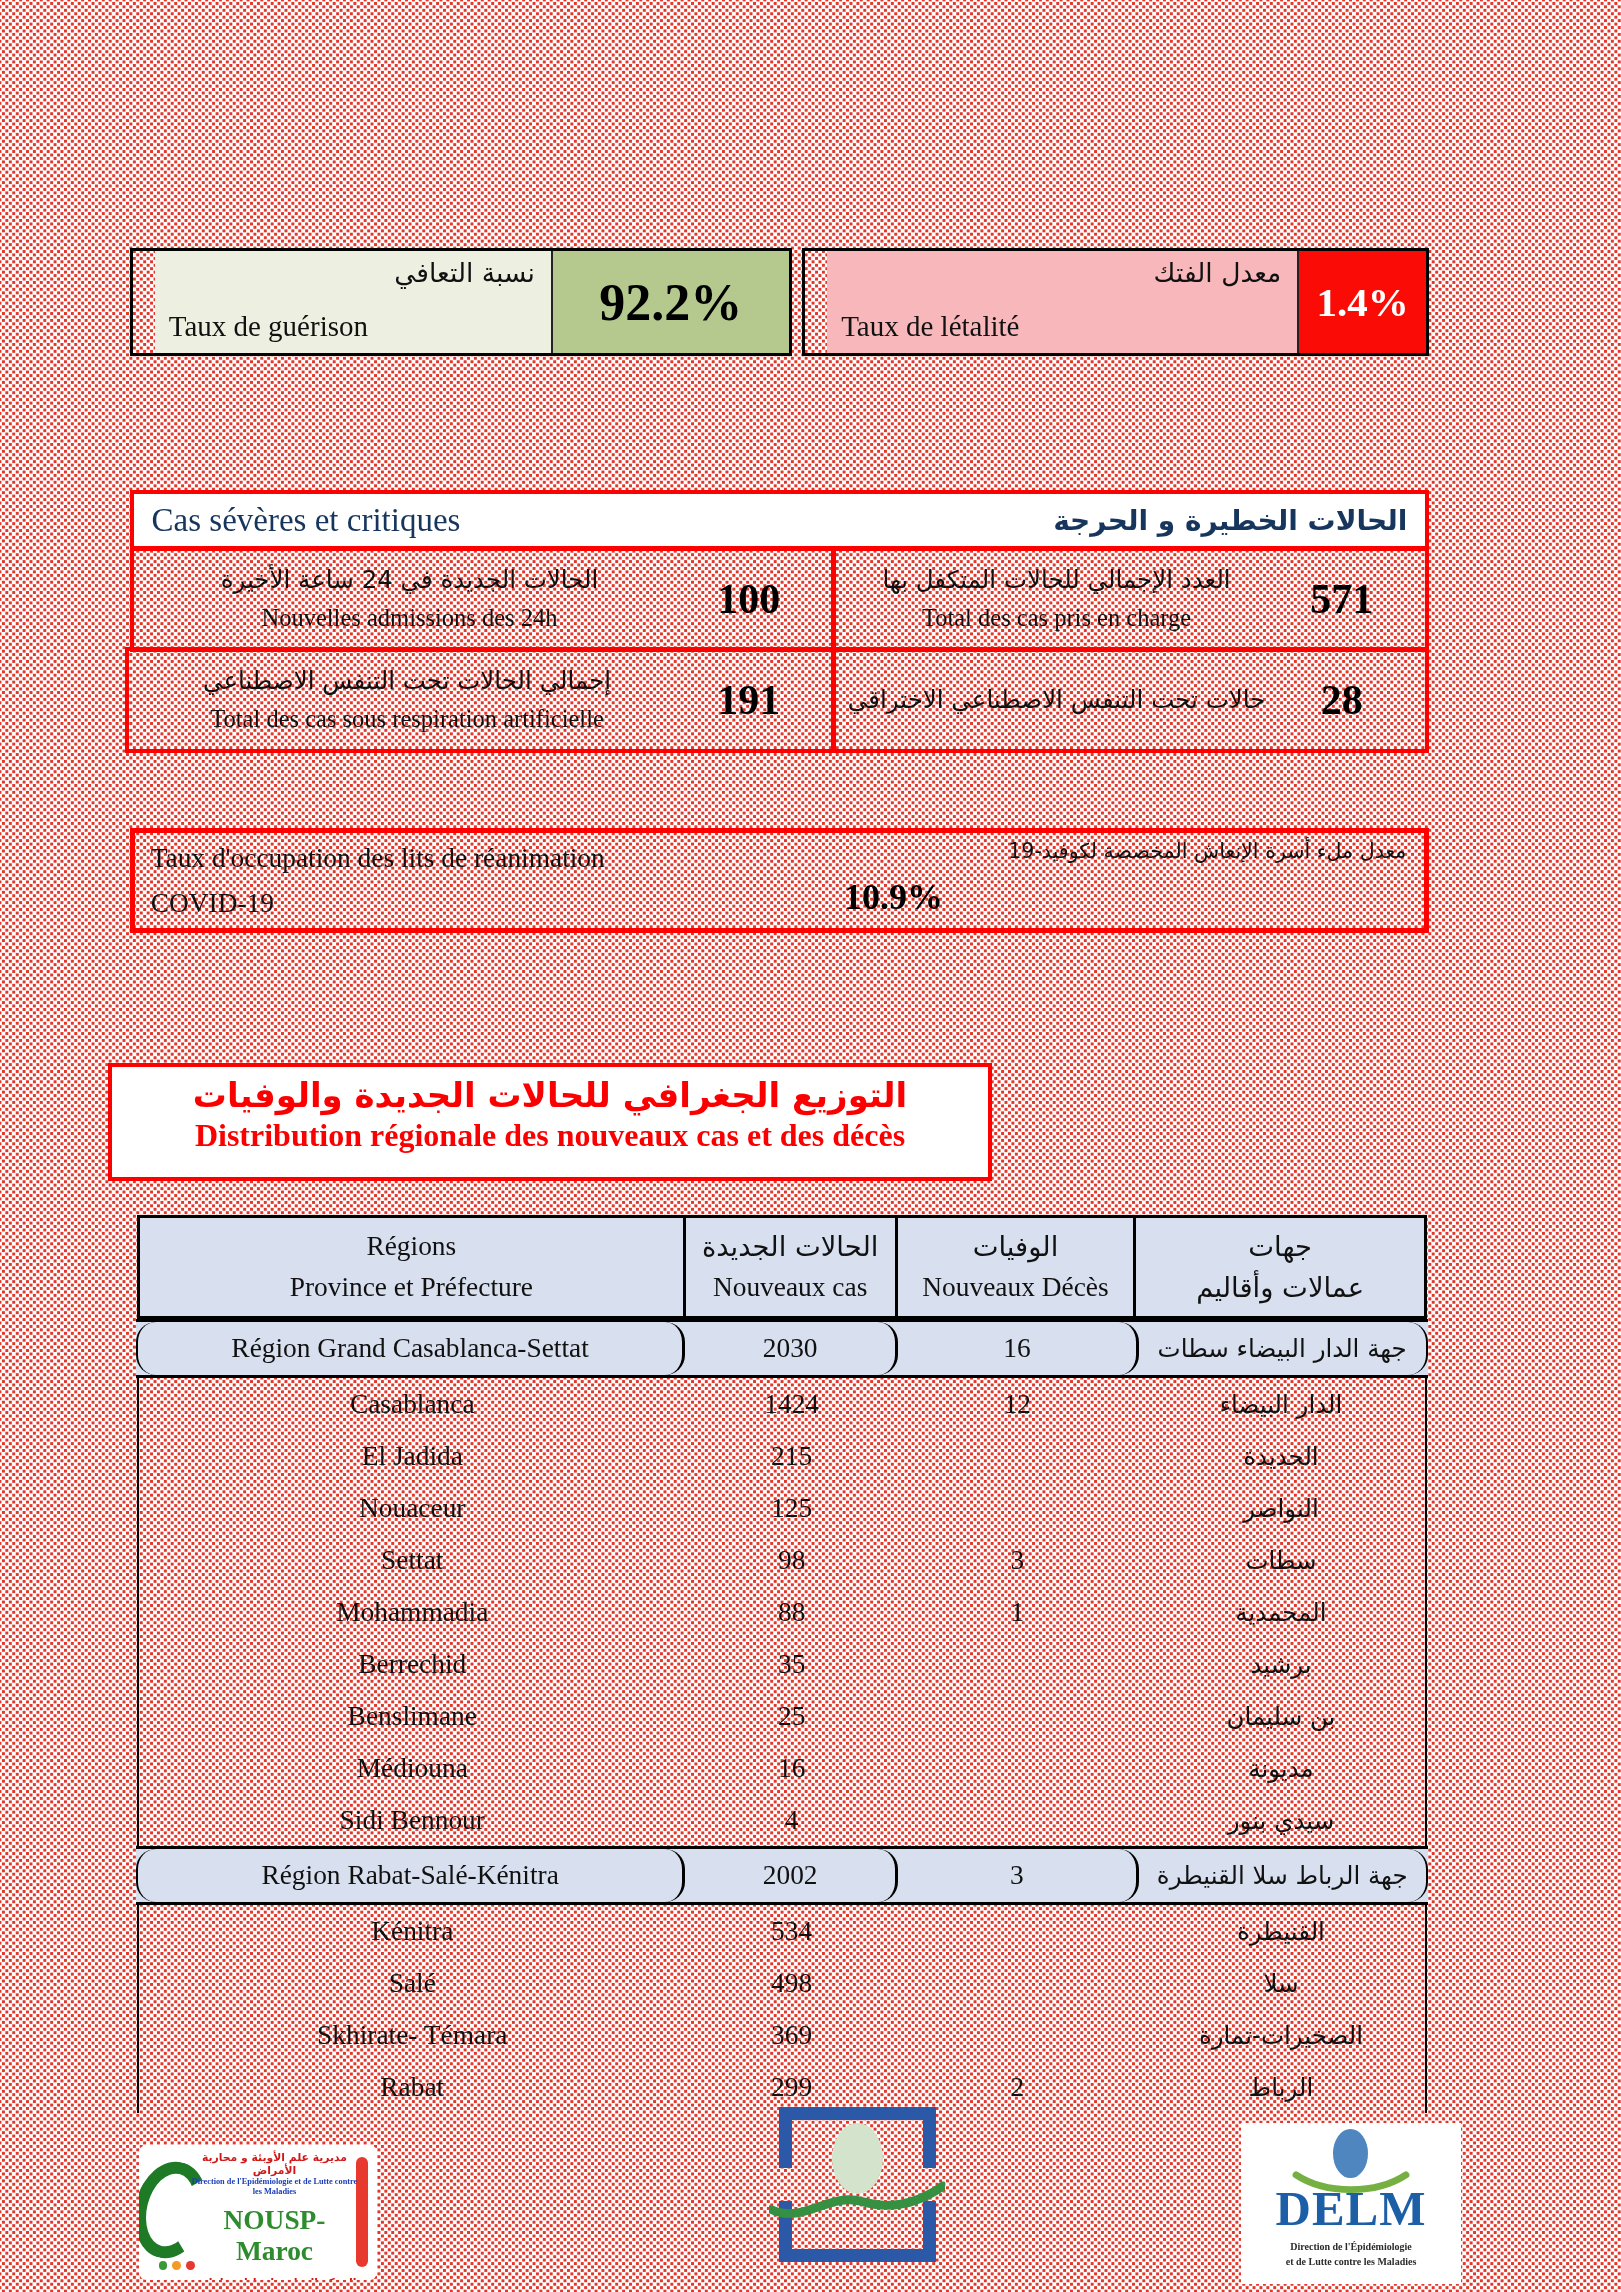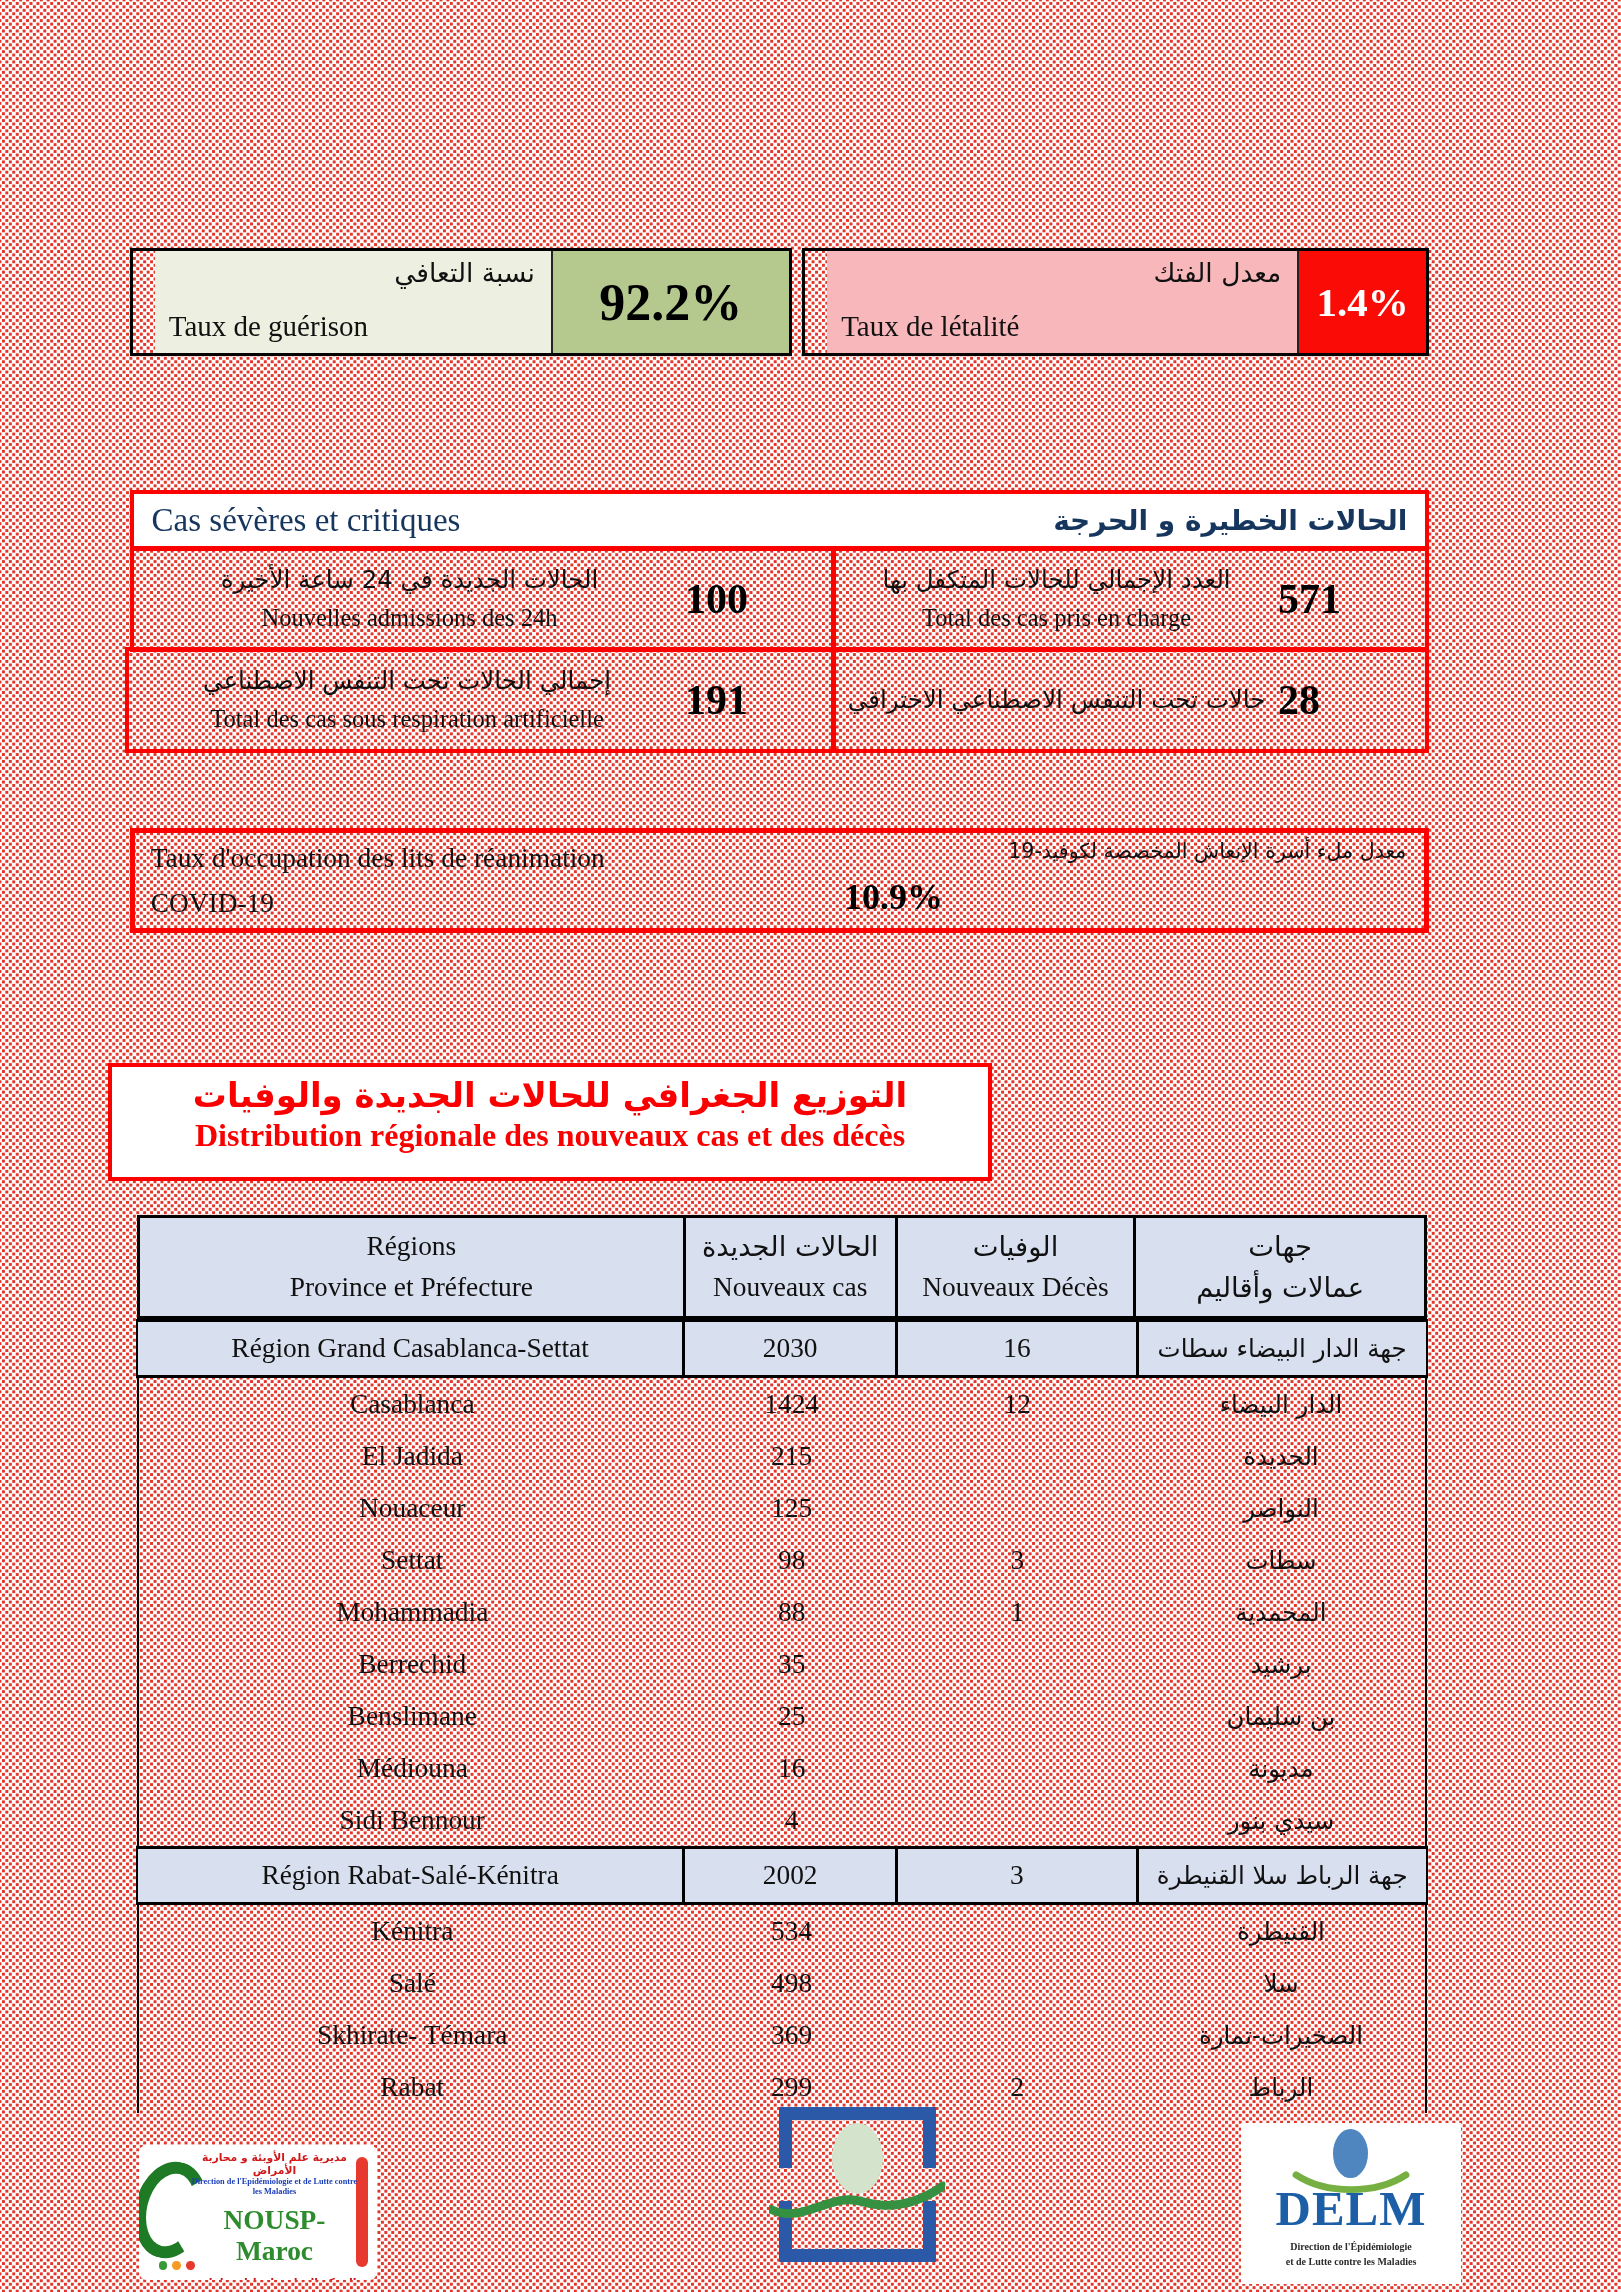--- a/index.html
+++ b/index.html
@@ -31,21 +31,21 @@
 
   
   #severe{position:absolute;left:130px;top:490px;width:1299px;box-sizing:border-box;}
   .severe-title{background:#fff;border:4.9px solid #ff0000;box-sizing:border-box;height:61px;display:flex;align-items:center;justify-content:space-between;padding:0 17.6px;}
   .severe-title .t-fr{color:#17365d;font-size:33px;}
   .severe-title .t-ar{color:#17365d;font-size:28px;font-weight:bold;}
   .severe-grid{display:grid;grid-template-columns:706px 1fr;}
   .severe-cell{border:4.9px solid #ff0000;box-sizing:border-box;height:106px;display:flex;align-items:center;margin-top:-4.9px;}
   .severe-cell + .severe-cell{margin-left:-4.9px;}
   .severe-cell .cell-label{flex:1;text-align:center;font-size:24.5px;color:#111;line-height:1.55;}
-  .severe-cell .cell-value{width:147px;text-align:left;padding-right:19.6px;font-size:42px;font-weight:bold;color:#000;box-sizing:border-box;}
+  .severe-cell .cell-value{width:147px;text-align:center;padding-right:19.6px;font-size:42px;font-weight:bold;color:#000;box-sizing:border-box;}
 
   
   #icu{position:absolute;left:130px;top:828px;width:1299px;height:105px;border:5.9px solid #ff0000;box-sizing:border-box;}
   #icu .fr1{position:absolute;left:15.7px;top:9.8px;font-size:27.4px;color:#111;}
   #icu .fr2{position:absolute;left:15.7px;top:55px;font-size:27.4px;color:#111;}
   #icu .icu-ar{position:absolute;right:17.6px;top:5.9px;font-size:20.6px;color:#111;}
   #icu .icu-value{position:absolute;left:55%;top:43px;font-size:36px;font-weight:bold;color:#000;}
 
   
   #dist-title{position:absolute;left:108px;top:1063px;width:884px;height:118px;background:#fff;border:4.9px solid #ff0000;box-sizing:border-box;text-align:center;}
@@ -58,21 +58,21 @@
   .thead .hcell{display:flex;flex-direction:column;justify-content:space-around;align-items:center;padding:7.8px 3.9px;box-sizing:border-box;font-size:27.4px;color:#111;border-right:3.9px solid #000;}
   .thead .hcell:last-child{border-right:none;}
   .c1{width:42.5%;} .c2{width:16.5%;} .c3{width:18.6%;} .c4{width:22.4%;}
   .tbody{border-left:2.9px solid #000;border-right:2.9px solid #000;}
   .trow{display:flex;}
   .region-row{background:#d8dfee;border-top:3.9px solid #000;border-bottom:3.9px solid #000;height:53px;margin:0 -2.9px;}
   .region-row .tcell{border-right:3.9px solid #000;}
   .region-row .tcell:first-child{border-left:2.9px solid #000;}
   .region-row .tcell:last-child{border-right:2.9px solid #000;}
   .province-row{height:52px;}
-  .tcell{display:flex;align-items:center;justify-content:center;font-size:27.4px;color:#111;box-sizing:border-box;}
+  .tcell{display:flex;align-items:center;justify-content:center;font-size:27.4px;color:#111;box-sizing:border-box;border-radius:20px;}
   .tcell.c4{font-family:"DejaVu Sans",sans-serif;direction:rtl;font-size:24.5px;}
 
   
   #nousp{position:absolute;left:139px;top:2145px;width:238px;height:135px;background:#fff;border-radius:7.8px;overflow:hidden;}
   #nousp .crescent{position:absolute;left:-3.9px;top:15.7px;width:71px;height:98px;border:12.7px solid #1e7a24;border-right-color:transparent;border-radius:50%;transform:rotate(14deg);box-sizing:border-box;}
   #nousp .redbar{position:absolute;right:8.8px;top:11.8px;width:12.7px;height:110px;background:#e8392e;border-radius:6.9px;}
   #nousp .ntxt{position:absolute;left:51px;top:5.9px;width:169px;text-align:center;}
   #nousp .n-ar-top{font-size:10.8px;color:#d01818;font-weight:bold;}
   #nousp .n-fr-top{font-size:8.3px;color:#1a3db8;font-weight:bold;line-height:1.2;}
   #nousp .n-name{font-size:27.4px;font-weight:bold;color:#2e8b2e;margin-top:7.8px;letter-spacing:0px;}

